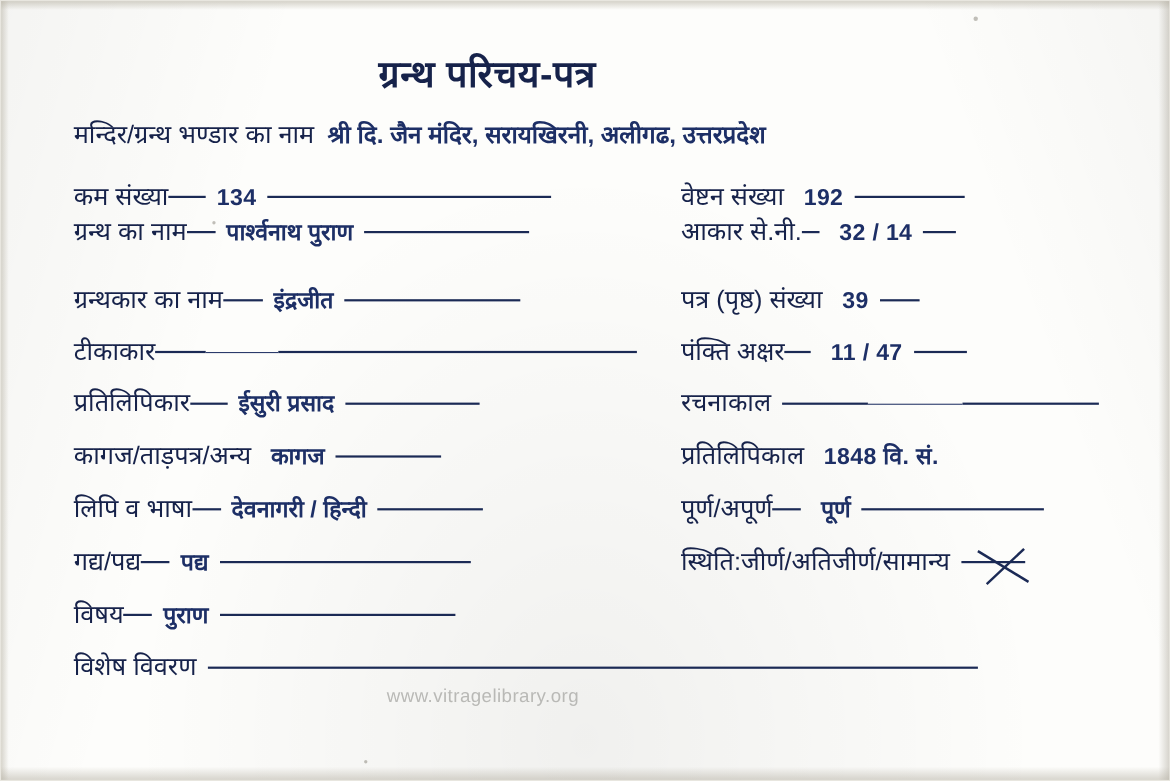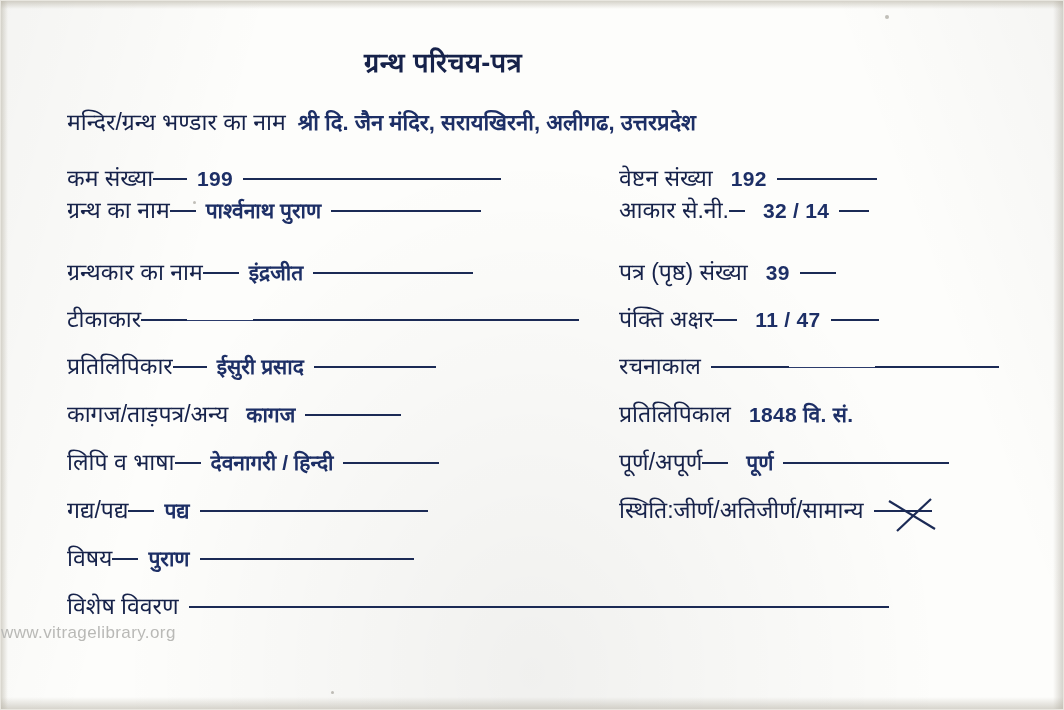--- a/index.html
+++ b/index.html
@@ -66,21 +66,21 @@
     border-radius: 50%;
     pointer-events: none;
   }
 
   #title {
     position: absolute;
     top: 42px;
     left: 0;
     width: 884px;
     text-align: center;
-    font-size: 27px;
+    font-size: 34px;
     font-weight: bold;
     letter-spacing: 0.5px;
     color: #16224a;
   }
 
   .row {
     position: absolute;
     display: flex;
     align-items: baseline;
     white-space: nowrap;
@@ -138,22 +138,23 @@
   .r6 { top: 396px; }
   .r7 { top: 444px; }
   .r8 { top: 492px; }
   .r9 { top: 540px; }
   .r10 { top: 588px; }
 
   
   #watermark {
     position: absolute;
     top: 622px;
-    left: 0;
+    left: 12px;
     width: 852px;
+    text-align: center;
     font-size: 17px;
     color: #b9b9b6;
     letter-spacing: 0.4px;
   }
 
   
   #strike-mark {
     position: absolute;
     top: 496px;
     left: 884px;
@@ -180,21 +181,21 @@
 
   <div class="row" id="row-temple">
     <span class="label">मन्दिर/ग्रन्थ भण्डार का नाम</span>
     <span class="value">श्री दि. जैन मंदिर, सरायखिरनी, अलीगढ, उत्तरप्रदेश</span>
   </div>
 
   <div class="row col-left r1">
     <span class="label">कम संख्या</span>
     <span class="rule" style="width:34px;"></span>
     <span class="gap-sm"></span>
-    <span class="value-hand">199</span>
+    <span class="value-hand">134</span>
     <span class="gap-sm"></span>
     <span class="rule" style="width:258px;"></span>
   </div>
 
   <div class="row col-left r2">
     <span class="label">ग्रन्थ का नाम</span>
     <span class="rule" style="width:26px;"></span>
     <span class="gap-sm"></span>
     <span class="value">पार्श्वनाथ पुराण</span>
     <span class="gap-sm"></span>

